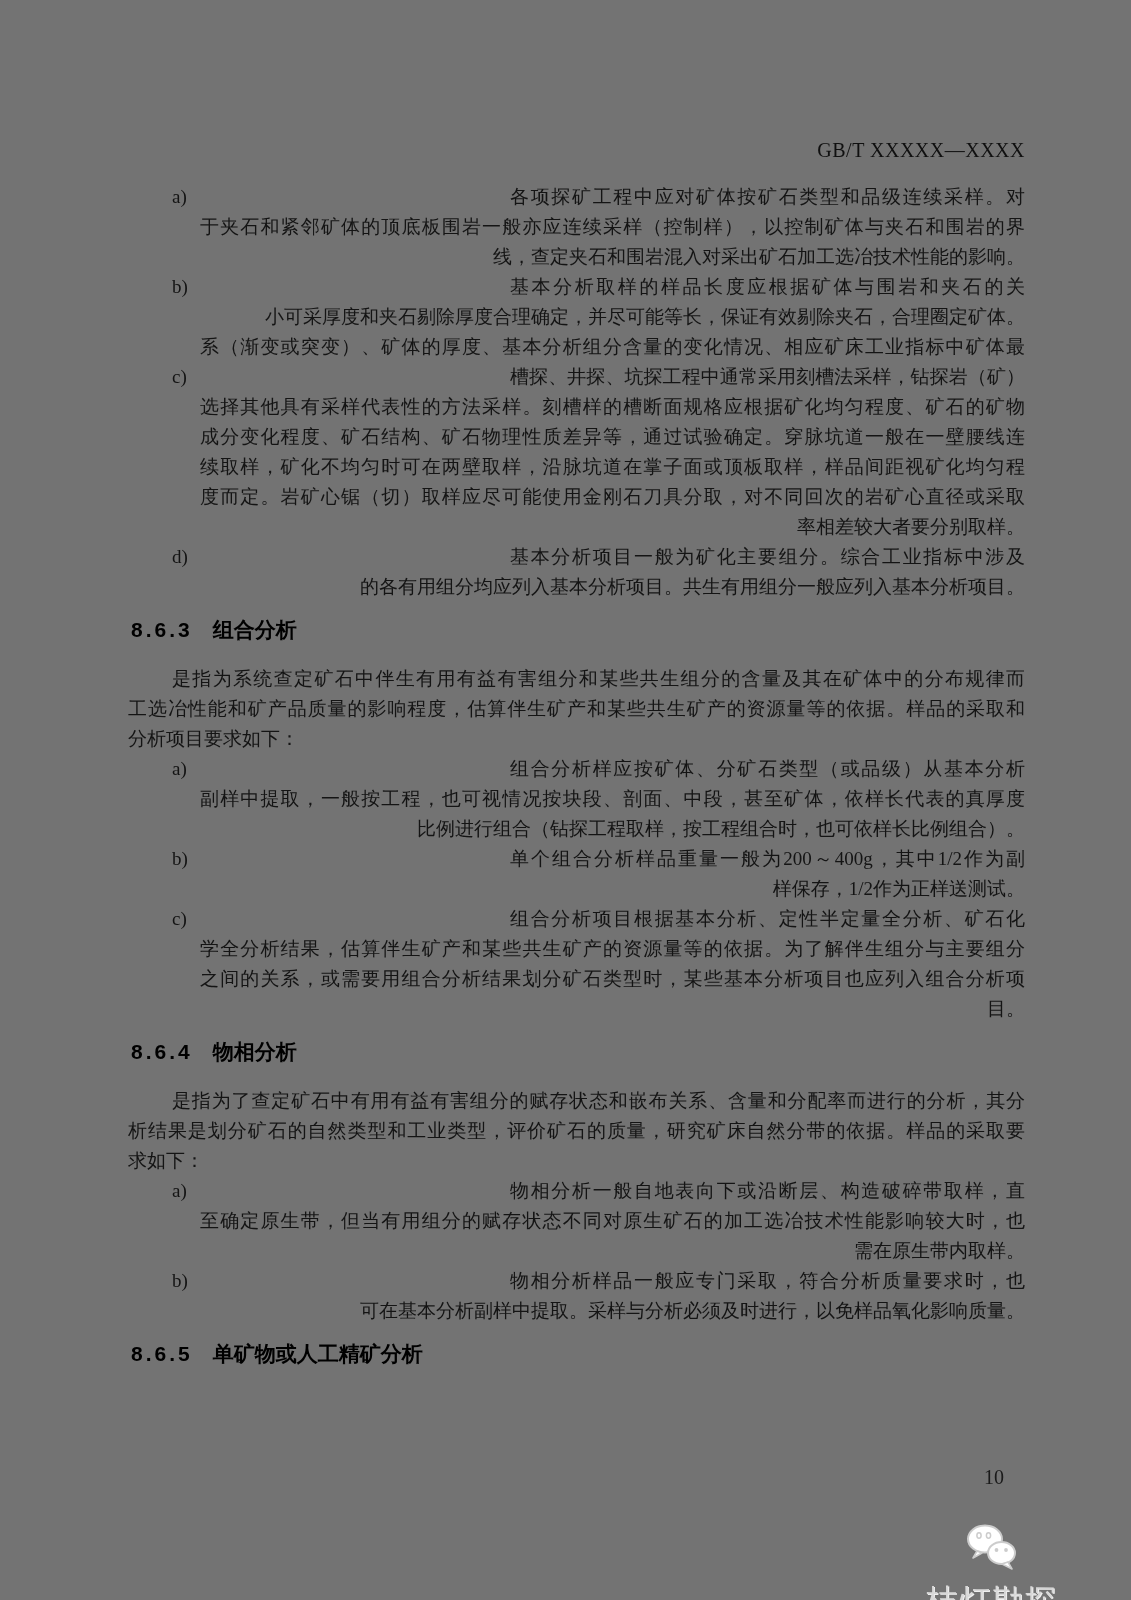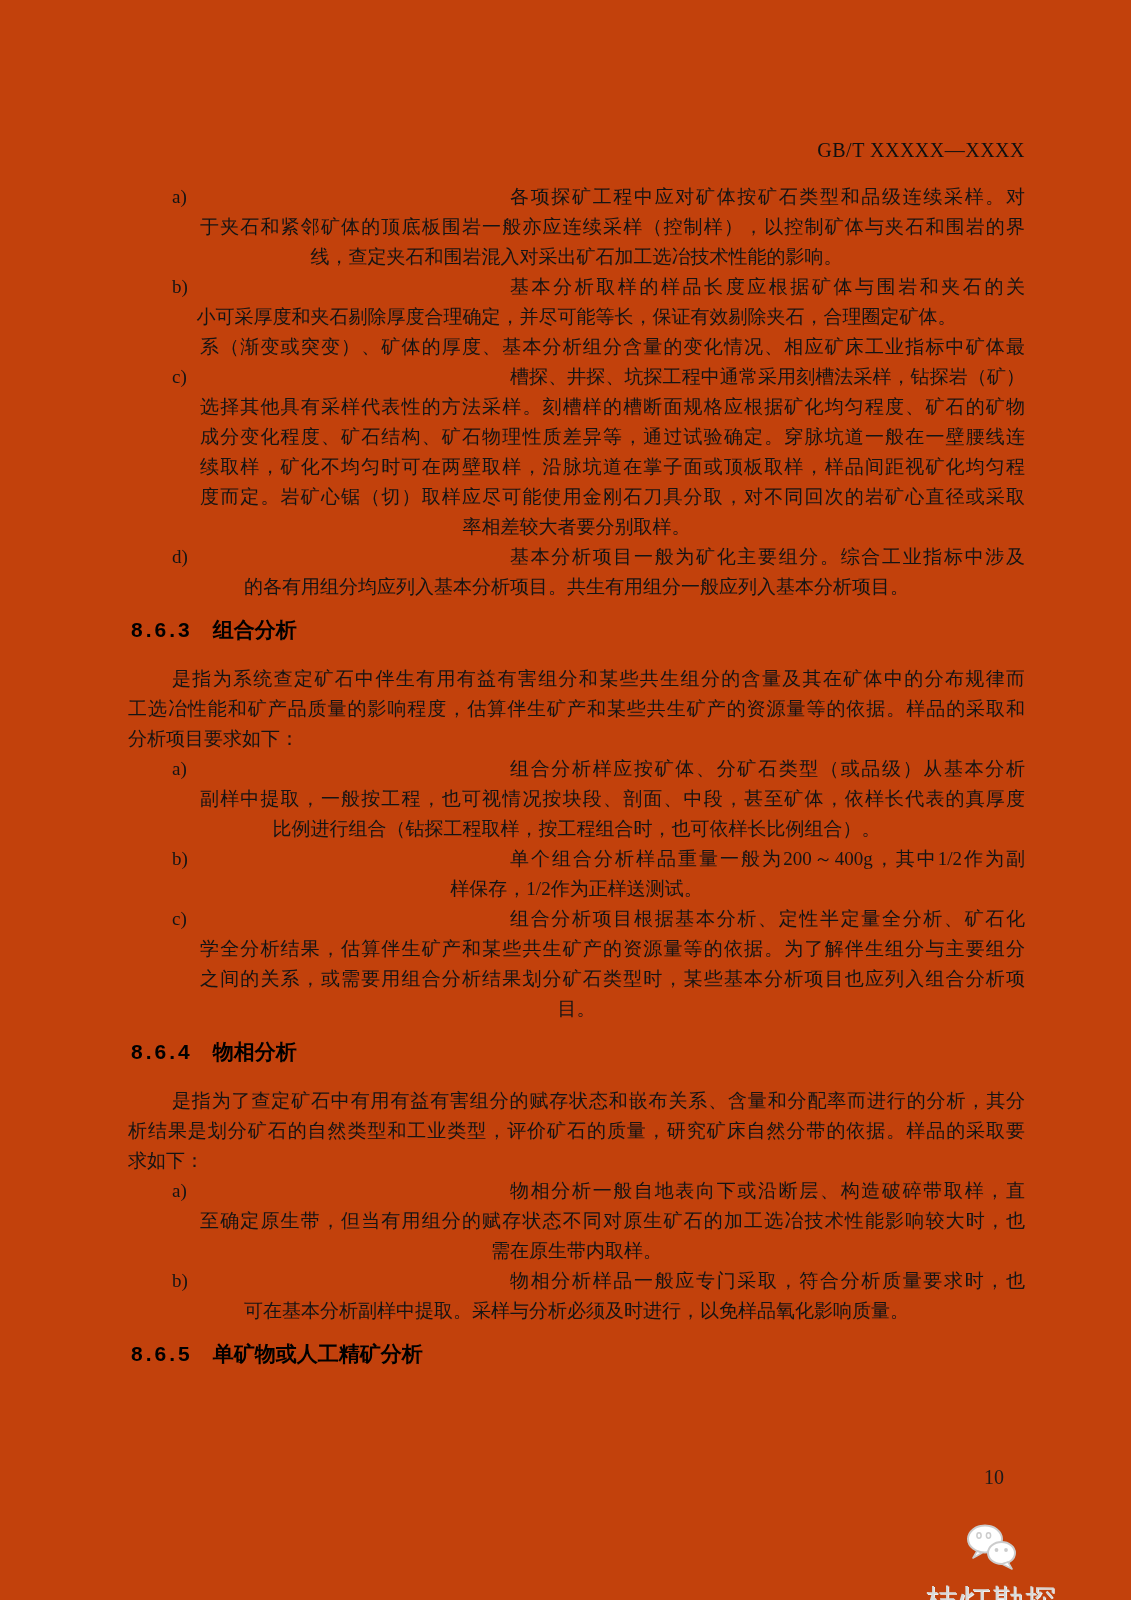--- a/index.html
+++ b/index.html
@@ -1,20 +1,20 @@
 <!DOCTYPE html>
 <html><head>
 <meta charset="utf-8">
 <style>
   html,body{margin:0;padding:0;background:#ffffff;}
   .page{
     position:relative;
     width:1131px;
     height:1600px;
-    background:#c2410c;
+    background:#737373;
     overflow:hidden;
     font-family:"Liberation Serif","DejaVu Serif",serif;
     color:#161616;
   }
   .content{
     position:absolute;
     left:128px;
     top:0;
     width:897px;
   }
@@ -42,21 +42,21 @@
     text-align-last:justify;
   }
   
   .line.full{
     margin-left:72px;
     text-align:justify;
     text-align-last:justify;
   }
   
   .line.last{
-    text-align:center;
+    text-align:right;
   }
   
   .line.pfirst{
     text-indent:44px;
     text-align:justify;
     text-align-last:justify;
   }
   .line.pfull{
     text-align:justify;
     text-align-last:justify;

